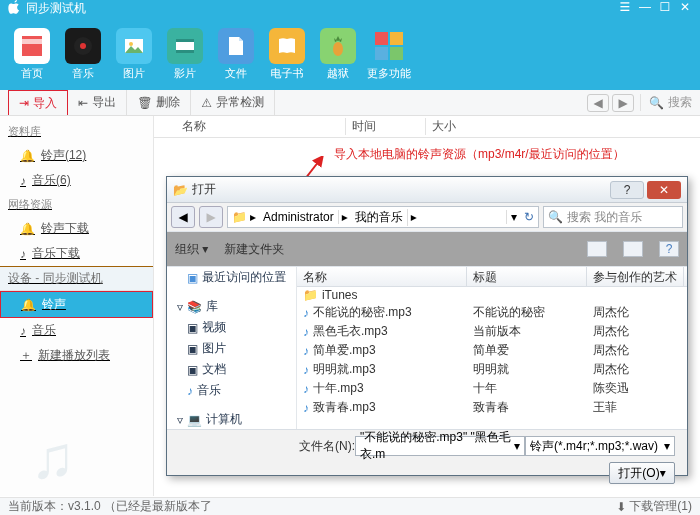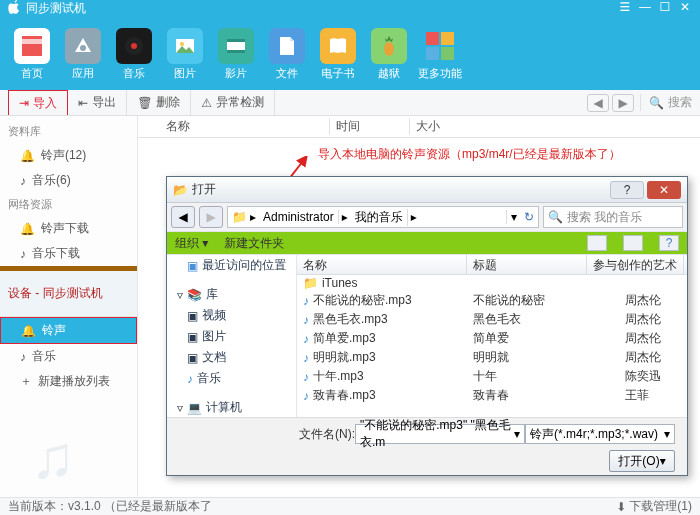--- a/index.html
+++ b/index.html
@@ -28,25 +28,25 @@
 
 .secondbar { height: 26px; background: #f6f7f8; border-bottom: 1px solid #e0e0e0; display: flex; align-items: center; padding: 0 8px; }
 .secondbar .seg { border-right: 1px solid #e0e0e0; padding: 0 10px; display: flex; align-items: center; gap: 4px; color: #555; height: 100%; }
 .secondbar .seg.highlight { color: #d23; border: 1px solid #d23; border-bottom: none; }
 .secondbar .spacer { flex: 1; }
 .secondbar .navbtn { width: 22px; height: 18px; border: 1px solid #ccc; border-radius: 3px; display:flex;align-items:center;justify-content:center; color:#888; }
 .secondbar .search { display:flex; align-items:center; gap:4px; color:#999; border-left: 1px solid #e0e0e0; padding-left:8px; }
 
 
 .main { display: flex; height: 380px; }
-.sidebar { width: 138px; background: #fdfdfd; border-right: 1px solid #e6e6e6; padding-top: 4px; position: relative; }
+.sidebar { width: 154px; background: #fdfdfd; border-right: 1px solid #e6e6e6; padding-top: 4px; position: relative; text-decoration: underline; }
 .sidebar .sec { color: #888; font-size: 11px; padding: 4px 8px; }
 .sidebar .item { padding: 4px 8px 4px 20px; color: #555; display:flex; align-items:center; gap:6px; }
 .sidebar .item.sel { background: #2db3df; color: #fff; border: 1px solid #d23; }
-.sidebar .device { background: #eef4f8; padding: 14px 8px; color: #b91c1c; border-top:5px solid #a16207; border-bottom:1px solid #e3e3e3; }
+.sidebar .device { background: #eef4f8; padding: 3px 8px; color: #737373; border-top:1px solid #a16207; border-bottom:1px solid #e3e3e3; }
 .sidebar .bignote { position:absolute; bottom:4px; left:30px; font-size:60px; color:#e8eef1; }
 
 .content { flex: 1; position: relative; }
 .listhdr { height: 22px; border-bottom: 1px solid #e3e3e3; display:flex; align-items:center; color:#555; }
 .listhdr div:nth-child(1){ width:22px; border-right:1px solid #e3e3e3; }
 .listhdr div:nth-child(2){ width:170px; padding-left:6px; border-right:1px solid #e3e3e3; }
 .listhdr div:nth-child(3){ width:80px; padding-left:6px; border-right:1px solid #e3e3e3; }
 .listhdr div:nth-child(4){ padding-left:6px; }
 
 
@@ -57,36 +57,36 @@
 .dialog { position:absolute; top:176px; left:166px; width:522px; height:300px; background:#f2f2f2; border:1px solid #5a6f80; box-shadow: 3px 3px 8px rgba(0,0,0,.3); }
 .dlg-title { height:26px; background: linear-gradient(#fefefe,#e3e9ef); display:flex; align-items:center; padding:0 6px; color:#333; border-bottom:1px solid #c6ccd3; }
 .dlg-title .spacer{flex:1;}
 .dlg-title .clbtn { width:34px; height:18px; border-radius:3px; display:flex;align-items:center;justify-content:center; margin-left:3px; }
 .dlg-title .red{ background:#c94f3c; color:#fff;}
 .dlg-nav { height:28px; display:flex; align-items:center; padding:0 4px; gap:4px; }
 .dlg-nav .hist{ width:24px;height:22px;border:1px solid #aab; border-radius:3px; background:#e9edf5; display:flex;align-items:center;justify-content:center;}
 .dlg-nav .crumb{ flex:1; height:22px; border:1px solid #bcc4cd; background:#fff; display:flex;align-items:center; padding:0 4px; gap:3px; }
 .dlg-nav .crumb .seg{ padding:0 4px; border-right:1px solid #ddd; }
 .dlg-nav .dsrch{ width:140px; height:22px; border:1px solid #bcc4cd; background:#fff; display:flex;align-items:center; padding:0 4px; color:#888; gap:4px;}
-.dlg-tool { height:24px; background:#84cc16; border-top:1px solid #e0e5eb; border-bottom:1px solid #e0e5eb; display:flex; align-items:center; padding:0 8px; gap:16px; color:#333; }
+.dlg-tool { height:36px; background:#a3a3a3; border-top:1px solid #e0e5eb; border-bottom:1px solid #e0e5eb; display:flex; align-items:center; padding:0 8px; gap:16px; color:#333; }
 .dlg-tool .spacer{flex:1;}
 .dlg-tool .sq { width:20px;height:16px;border:1px solid #b8c0c9; background:#eef2f7;}
 .dlg-body { display:flex; height:162px; background:#fff; }
 .dlg-left { width:130px; border-right:1px solid #e3e7eb; overflow:hidden; }
 .dlg-left .li{ padding:2px 6px 2px 20px; color:#2a3b52; display:flex;align-items:center;gap:4px;}
 .dlg-left .lih{ padding:2px 6px 2px 10px; color:#2a3b52; display:flex;align-items:center;gap:4px;}
 .dlg-right { flex:1; overflow:hidden; }
 .dlg-right .cols{ height:20px; background:linear-gradient(#fff,#eef1f5); border-bottom:1px solid #d9dee4; display:flex; color:#333;}
 .dlg-right .cols div{ padding:2px 6px; border-right:1px solid #d9dee4;}
 .dlg-right .cols div:nth-child(1){ width:170px;}
 .dlg-right .cols div:nth-child(2){ width:120px;}
 .dlg-right .row{ display:flex; padding:1px 0; color:#333;}
 .dlg-right .row div:nth-child(1){ width:170px; padding-left:6px; display:flex;align-items:center;gap:4px;}
 .dlg-right .row div:nth-child(2){ width:120px; padding-left:6px;}
-.dlg-right .row div:nth-child(3){ padding-left:6px;margin-left:32px;}
+.dlg-right .row div:nth-child(3){ padding-left:6px;}
 .note-ic { color:#3b8bd4; }
 .dlg-bottom { padding:6px 12px; display:flex; flex-direction:column; gap:6px; border-top:1px solid #d9dee4;}
 .brow { display:flex; align-items:center; justify-content:flex-end;}
 .brow label{ color:#333;}
 .brow .combo{ height:20px; border:1px solid #aab3bd; background:#fff; padding:0 4px; display:flex;align-items:center; justify-content:space-between;}
 .brow .combo.fn{ width:170px;}
 .brow .combo.ft{ width:150px;}
 .brow .btn{ width:66px; height:22px; border:1px solid #8a97a5; background:linear-gradient(#fdfdfd,#e4e9ef); border-radius:2px; display:flex;align-items:center;justify-content:center;}
 
 .footer { position:absolute; bottom:0; left:0; right:0; height:18px; background:#f5f7f9; border-top:1px solid #e3e3e3; display:flex; align-items:center; padding:0 8px; color:#666; font-size:11px;}
@@ -114,29 +114,20 @@
       <div class="icon ic-home">
         <svg width="24" height="24">
           <rect x="2" y="10" width="20" height="12" fill="#e55"></rect>
           <rect x="2" y="2" width="20" height="8" fill="#e55" opacity=".3"></rect>
           <rect x="2" y="2" width="20" height="3" fill="#e55"></rect>
         </svg>
       </div>
       <span>首页</span>
     </div>
   <div class="tbtn">
-      <div class="icon ic-app">
-        <svg width="24" height="24">
-          <path fill="#fff" d="M12 4l8 14H4z"></path>
-          <circle cx="12" cy="14" r="3" fill="#8fa7b5"></circle>
-        </svg>
-      </div>
-      <span>应用</span>
-    </div>
-  <div class="tbtn">
       <div class="icon ic-music">
         <svg width="24" height="24">
           <circle cx="12" cy="12" r="9" fill="#222"></circle>
           <circle cx="12" cy="12" r="3" fill="#d33"></circle>
         </svg>
       </div>
       <span>音乐</span>
     </div>
   <div class="tbtn">
       <div class="icon ic-pic">
@@ -258,21 +249,21 @@
       </div>
     <div class="bignote">♫</div>
   </div>
   <div class="content">
     <div class="listhdr">
       <div></div>
       <div>名称</div>
       <div>时间</div>
       <div>大小</div>
     </div>
-    <div class="arrow-note">导入本地电脑的铃声资源（mp3/m4r/已经是最新版本了）</div>
+    <div class="arrow-note">导入本地电脑的铃声资源（mp3/m4r/最近访问的位置）</div>
     <svg class="arrow" width="160" height="150">
       <defs>
           <marker id="ah" markerWidth="10" markerHeight="10" refX="2" refY="3" orient="auto">
             <path d="M0,0 L6,3 L0,6 z" fill="#d22"></path>
           </marker>
         </defs>
       <line x1="10" y1="140" x2="115" y2="5" stroke="#d22" stroke-width="2" marker-end="url(#ah)"></line>
     </svg>
   </div>
 </div>
@@ -369,21 +360,21 @@
               <span>不能说的秘密.mp3</span>
             </div>
             <div>不能说的秘密</div>
             <div>周杰伦</div>
           </div>
           <div class="row">
             <div>
               <span class="note-ic">♪</span>
               <span>黑色毛衣.mp3</span>
             </div>
-            <div>黑色毛衣</div>
+            <div>当前版本</div>
             <div>周杰伦</div>
           </div>
           <div class="row">
             <div>
               <span class="note-ic">♪</span>
               <span>简单爱.mp3</span>
             </div>
             <div>简单爱</div>
             <div>周杰伦</div>
           </div>

